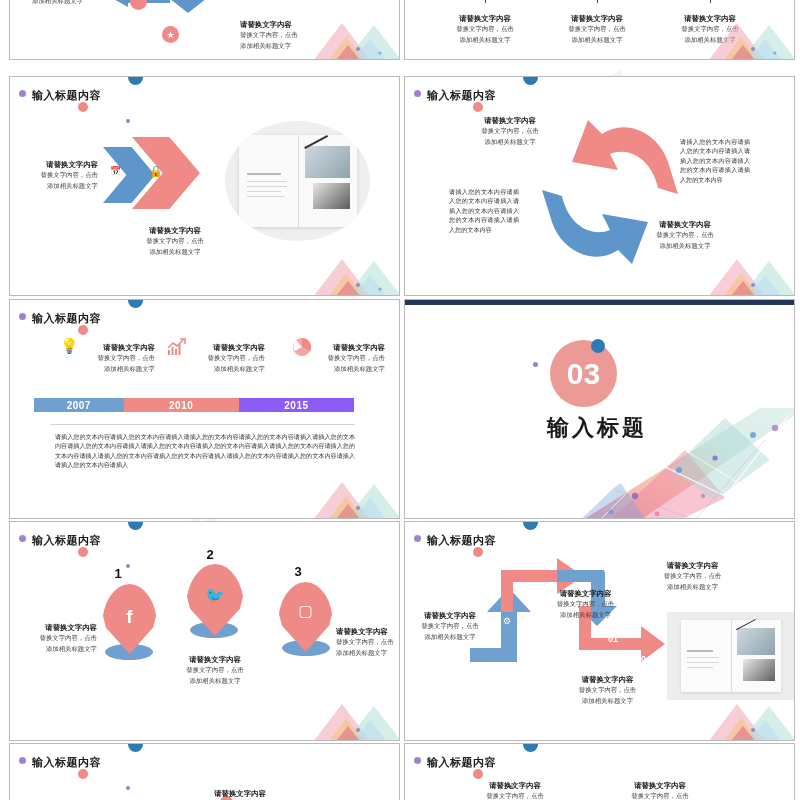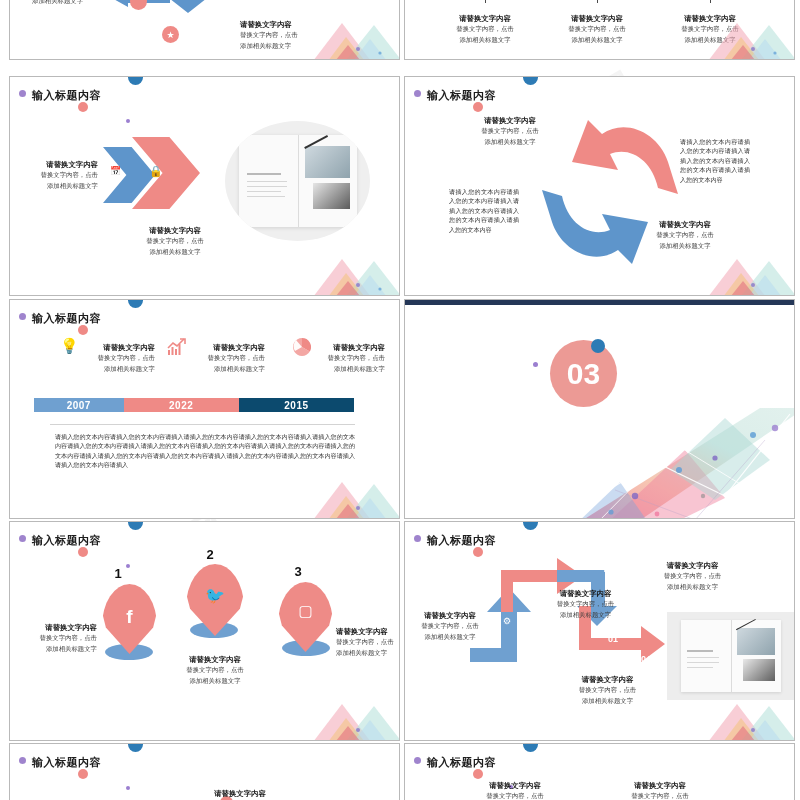--- a/index.html
+++ b/index.html
@@ -359,22 +359,22 @@
         <path d="M9 9 L3 2 A9 9 0 0 0 2 13 Z" fill="#ffffff" opacity=".95"></path>
       </svg>
       <div class="tblock t-right" style="left:295px; top:42px; width:80px;">
         <div class="t-head">请替换文字内容</div>
         <div class="t-sub">替换文字内容，点击</div>
         <div class="t-sub">添加相关标题文字</div>
       </div>
 
       <div class="tl-bar" style="left:24px; top:98px; width:320px;">
         <div class="tl-seg" style="left:0; width:28%; background:#6fa0d0;">2007</div>
-        <div class="tl-seg" style="left:28%; width:36%; background:#ef8a86;">2022</div>
-        <div class="tl-seg" style="left:64%; width:36%; background:#0c4a6e;">2015</div>
+        <div class="tl-seg" style="left:28%; width:36%; background:#ef8a86;">2010</div>
+        <div class="tl-seg" style="left:64%; width:36%; background:#8b5cf6;">2015</div>
       </div>
       <div class="tl-rule" style="left:40px; top:124px; width:305px;"></div>
       <div class="para" style="left:45px; top:132px; width:300px; position:absolute;">请插入您的文本内容请插入您的文本内容请插入请插入您的文本内容请插入您的文本内容请插入请插入您的文本内容请插入您的文本内容请插入请插入您的文本内容请插入您的文本内容请插入请插入您的文本内容请插入您的文本内容请插入请插入您的文本内容请插入您的文本内容请插入请插入您的文本内容请插入您的文本内容请插入请插入您的文本内容请插入</div>
 
       <svg class="poly-corner" viewBox="0 0 125 56">
         <polygon points="30,56 62,14 94,56" fill="#f2a5b5" opacity=".55"></polygon>
         <polygon points="62,56 94,16 125,56" fill="#b9e2dc" opacity=".6"></polygon>
         <polygon points="45,56 66,28 88,56" fill="#f2c26b" opacity=".45"></polygon>
         <polygon points="70,56 90,30 110,56" fill="#b6d9ef" opacity=".5"></polygon>
         <polygon points="52,56 68,36 84,56" fill="#e0607a" opacity=".5"></polygon>
@@ -385,20 +385,21 @@
 
   <div class="slide c1 r2">
     <div class="slide-inner">
       <div class="navy-bar"></div>
 
       <div style="position:absolute; left:128px; top:62px; width:5px; height:5px; border-radius:50%; background:#9b7fd0;"></div>
       <div style="position:absolute; left:186px; top:39px; width:14px; height:14px; border-radius:50%; background:#2d7bb5; z-index:3;"></div>
       <div style="position:absolute; left:201px; top:69px; width:9px; height:9px; border-radius:50%; background:#ef8a86; z-index:1;"></div>
 
       <div class="circle-03" style="left:145px; top:40px; width:67px; height:67px; font-size:30px; z-index:2;">03</div>
+      <div class="sec-title" style="left:142px; top:113px;">输入标题</div>
 
       <svg class="poly-band" style="left:170px; top:100px;" width="230" height="125" viewBox="0 0 230 125">
         <defs>
           <linearGradient id="g1" x1="0" y1="1" x2="1" y2="0">
             <stop offset="0%" stop-color="#f0719a" stop-opacity=".8"></stop>
             <stop offset="35%" stop-color="#f0a07f" stop-opacity=".6"></stop>
             <stop offset="65%" stop-color="#cfe8e2" stop-opacity=".75"></stop>
             <stop offset="100%" stop-color="#cfe8e2" stop-opacity=".6"></stop>
           </linearGradient>
         </defs>

